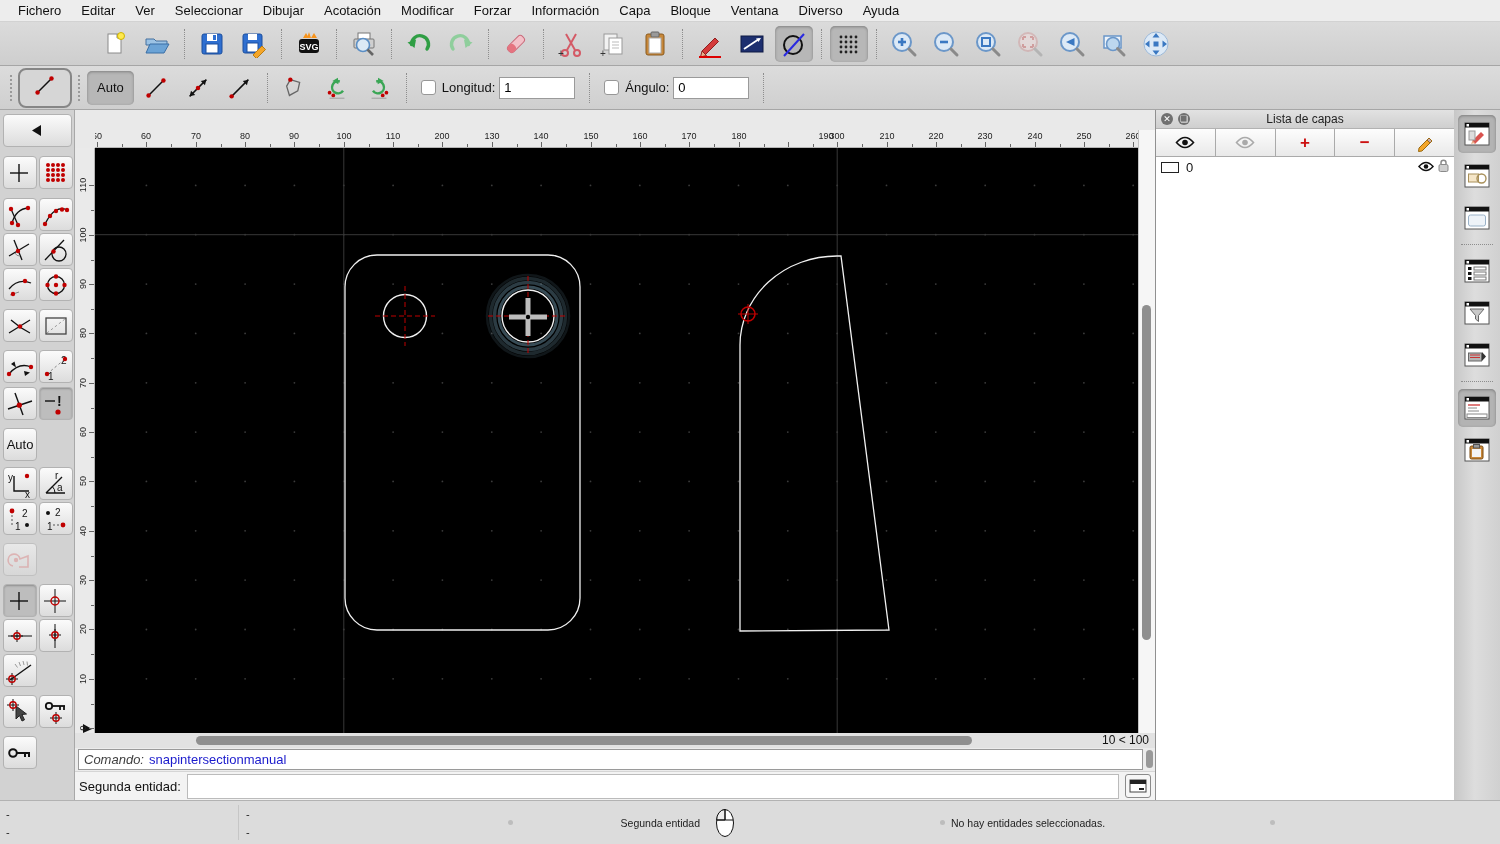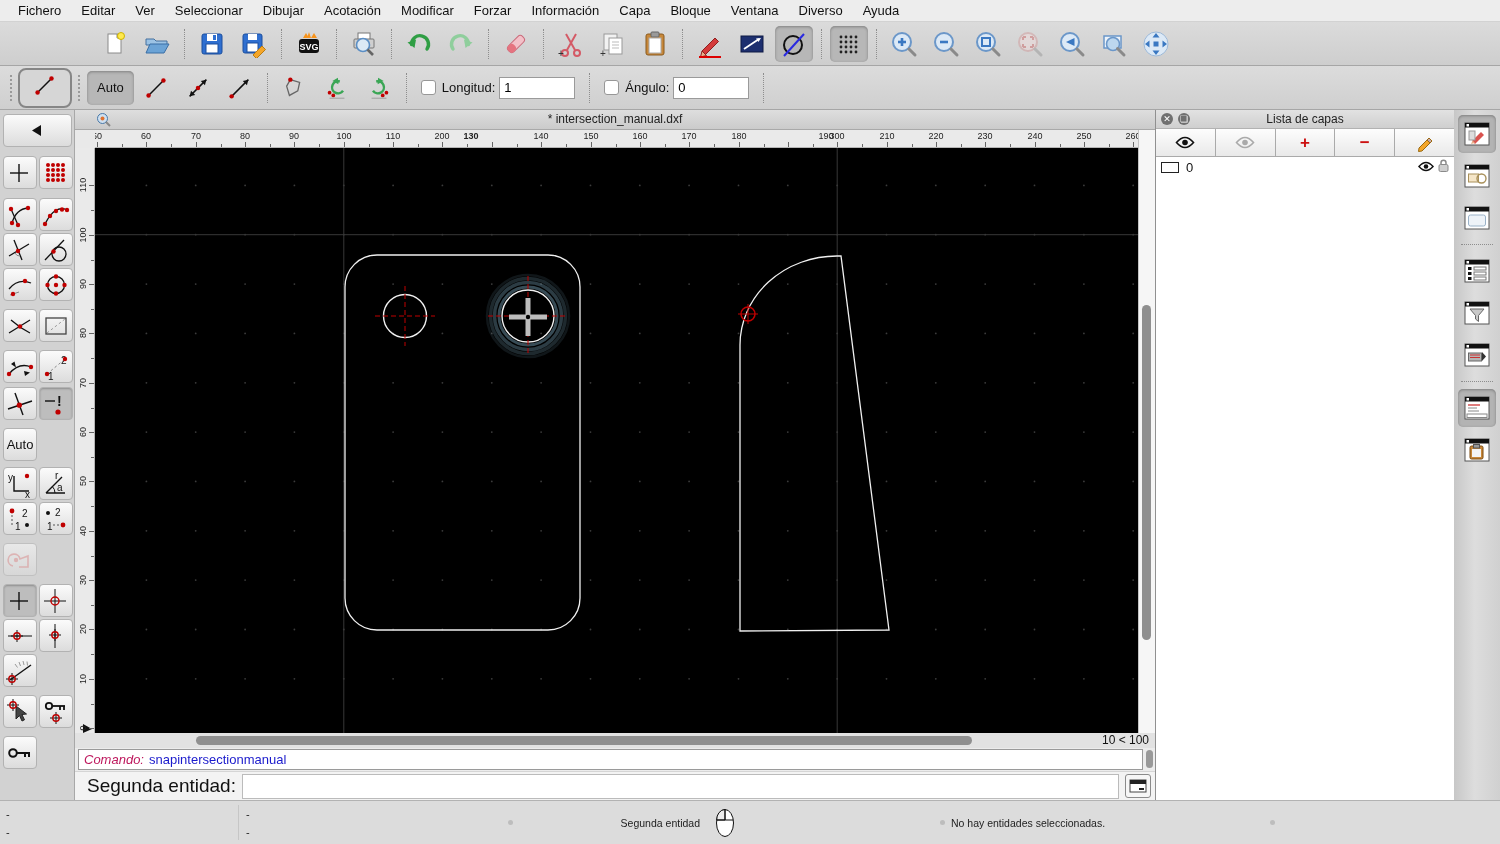--- a/index.html
+++ b/index.html
@@ -70,21 +70,21 @@
   #hscroll-thumb{position:absolute;top:3px;height:9px;border-radius:5px;background:#8f8f8f;}
   #zoom-indicator{position:absolute;right:6px;top:0px;font-size:12px;color:#111;}
   #cmd-history{position:absolute;left:0;top:638px;width:1080px;height:23px;background:#ececec;}
   #cmd-history-box{position:absolute;left:3px;top:1px;right:12px;bottom:1px;background:#fff;
     border:1px solid #9a9a9a;font-size:13px;display:flex;align-items:center;padding-left:5px;}
   #cmd-history-scroll{position:absolute;right:2px;top:2px;width:7px;bottom:2px;background:#eee;}
   #cmd-history-scroll .thumb{position:absolute;left:0;top:0;width:7px;height:18px;
     border-radius:4px;background:#999;}
   #cmd-input-row{position:absolute;left:0;top:661px;width:1080px;height:29px;background:#f3f3f3;
     border-top:1px solid #d5d5d5;display:flex;align-items:center;box-sizing:border-box;}
-  #cmd-prompt{font-size:19px;margin-left:12px;white-space:nowrap;}
+  #cmd-prompt{font-size:13px;margin-left:4px;white-space:nowrap;}
   #cmd-input{flex:1;height:21px;border:1px solid #bbb;background:#fff;margin:0 6px;
     font-family:"Liberation Sans",sans-serif;font-size:13px;}
   #kb-btn{width:24px;height:22px;border:1px solid #8a8a8a;background:#f6f6f6;border-radius:3px;
     display:flex;align-items:center;justify-content:center;margin-right:4px;flex:none;}
   
   #layer-panel{position:absolute;left:1155px;top:110px;width:299px;height:690px;background:#fff;
     border-left:1px solid #909090;box-sizing:border-box;}
   #lp-titlebar{height:18px;background:linear-gradient(#e2e2e2,#cfcfcf);border-bottom:1px solid #b2b2b2;
     position:relative;display:flex;align-items:center;}
   .lp-circle{width:12px;height:12px;border-radius:50%;background:#6f6f6f;color:#fff;font-size:9px;
@@ -687,28 +687,20 @@
           <circle cx="8" cy="15" r="3.8" fill="none" stroke="#111" stroke-width="2"></circle>
           <line x1="12" y1="15" x2="25" y2="15" stroke="#111" stroke-width="2"></line>
           <line x1="20" y1="15" x2="20" y2="19" stroke="#111" stroke-width="2"></line>
           <line x1="24" y1="15" x2="24" y2="19" stroke="#111" stroke-width="2"></line>
         </svg>
       </div>
     </div>
   </div>
 
 <div id="mdi">
-  <div id="mdi-titlebar">
-    <span id="mdi-icon"><svg width="15" height="15" viewBox="0 0 15 15">
-          <circle cx="6.5" cy="6.5" r="5" fill="#cfe0f0" stroke="#4878a8"></circle>
-          <circle cx="6.5" cy="6.5" r="2" fill="#e0712f"></circle>
-          <line x1="10" y1="10" x2="14" y2="14" stroke="#888" stroke-width="2"></line>
-        </svg></span>
-    <div id="mdi-title">* intersection_manual.dxf</div>
-  </div>
   <div id="hruler">
       <div class="hlab" style="left: 2px;">50</div>
       <div class="htick" style="left: 2px;"></div>
       <div class="htick" style="left: 26.7px; height: 3px;"></div>
       <div class="hlab" style="left: 51px;">60</div>
       <div class="htick" style="left: 51px;"></div>
       <div class="htick" style="left: 75.7px; height: 3px;"></div>
       <div class="hlab" style="left: 101px;">70</div>
       <div class="htick" style="left: 101px;"></div>
       <div class="htick" style="left: 125.7px; height: 3px;"></div>
@@ -720,21 +712,21 @@
       <div class="htick" style="left: 223.7px; height: 3px;"></div>
       <div class="hlab" style="left: 249px;">100</div>
       <div class="htick" style="left: 249px;"></div>
       <div class="htick" style="left: 273.7px; height: 3px;"></div>
       <div class="hlab" style="left: 298px;">110</div>
       <div class="htick" style="left: 298px;"></div>
       <div class="htick" style="left: 322.7px; height: 3px;"></div>
       <div class="hlab" style="left: 347px;">200</div>
       <div class="htick" style="left: 347px;"></div>
       <div class="htick" style="left: 371.7px; height: 3px;"></div>
-      <div class="hlab" style="left: 376px; font-weight: bold;">130</div>
+      <div class="hlab" style="left: 397px;">130</div>
       <div class="htick" style="left: 397px;"></div>
       <div class="htick" style="left: 421.7px; height: 3px;"></div>
       <div class="hlab" style="left: 446px;">140</div>
       <div class="htick" style="left: 446px;"></div>
       <div class="htick" style="left: 470.7px; height: 3px;"></div>
       <div class="hlab" style="left: 496px;">150</div>
       <div class="htick" style="left: 496px;"></div>
       <div class="htick" style="left: 520.7px; height: 3px;"></div>
       <div class="hlab" style="left: 545px;">160</div>
       <div class="htick" style="left: 545px;"></div>
@@ -1063,21 +1055,21 @@
       </svg></div>
   <div id="vscroll">
       <div class="thumb" id="vthumb" style="top: 175px; height: 335px;"></div>
     </div>
   <div id="hscroll-row">
     <div id="hscroll-thumb" style="left: 121px; width: 776px;"></div>
     <div id="zoom-indicator">10 &lt; 100</div>
   </div>
   <div id="cmd-history">
     <div id="cmd-history-box">
-      <span style="color:#be185d;font-style:italic;">Comando:</span>
+      <span style="color:#404040;font-style:italic;">Comando:</span>
       <span style="color:#1a1acc;margin-left:5px;">snapintersectionmanual</span>
     </div>
     <div id="cmd-history-scroll">
         <div class="thumb"></div>
       </div>
   </div>
   <div id="cmd-input-row">
     <span id="cmd-prompt">Segunda entidad:</span>
     <input id="cmd-input" value="" style="">
     <div id="kb-btn">

